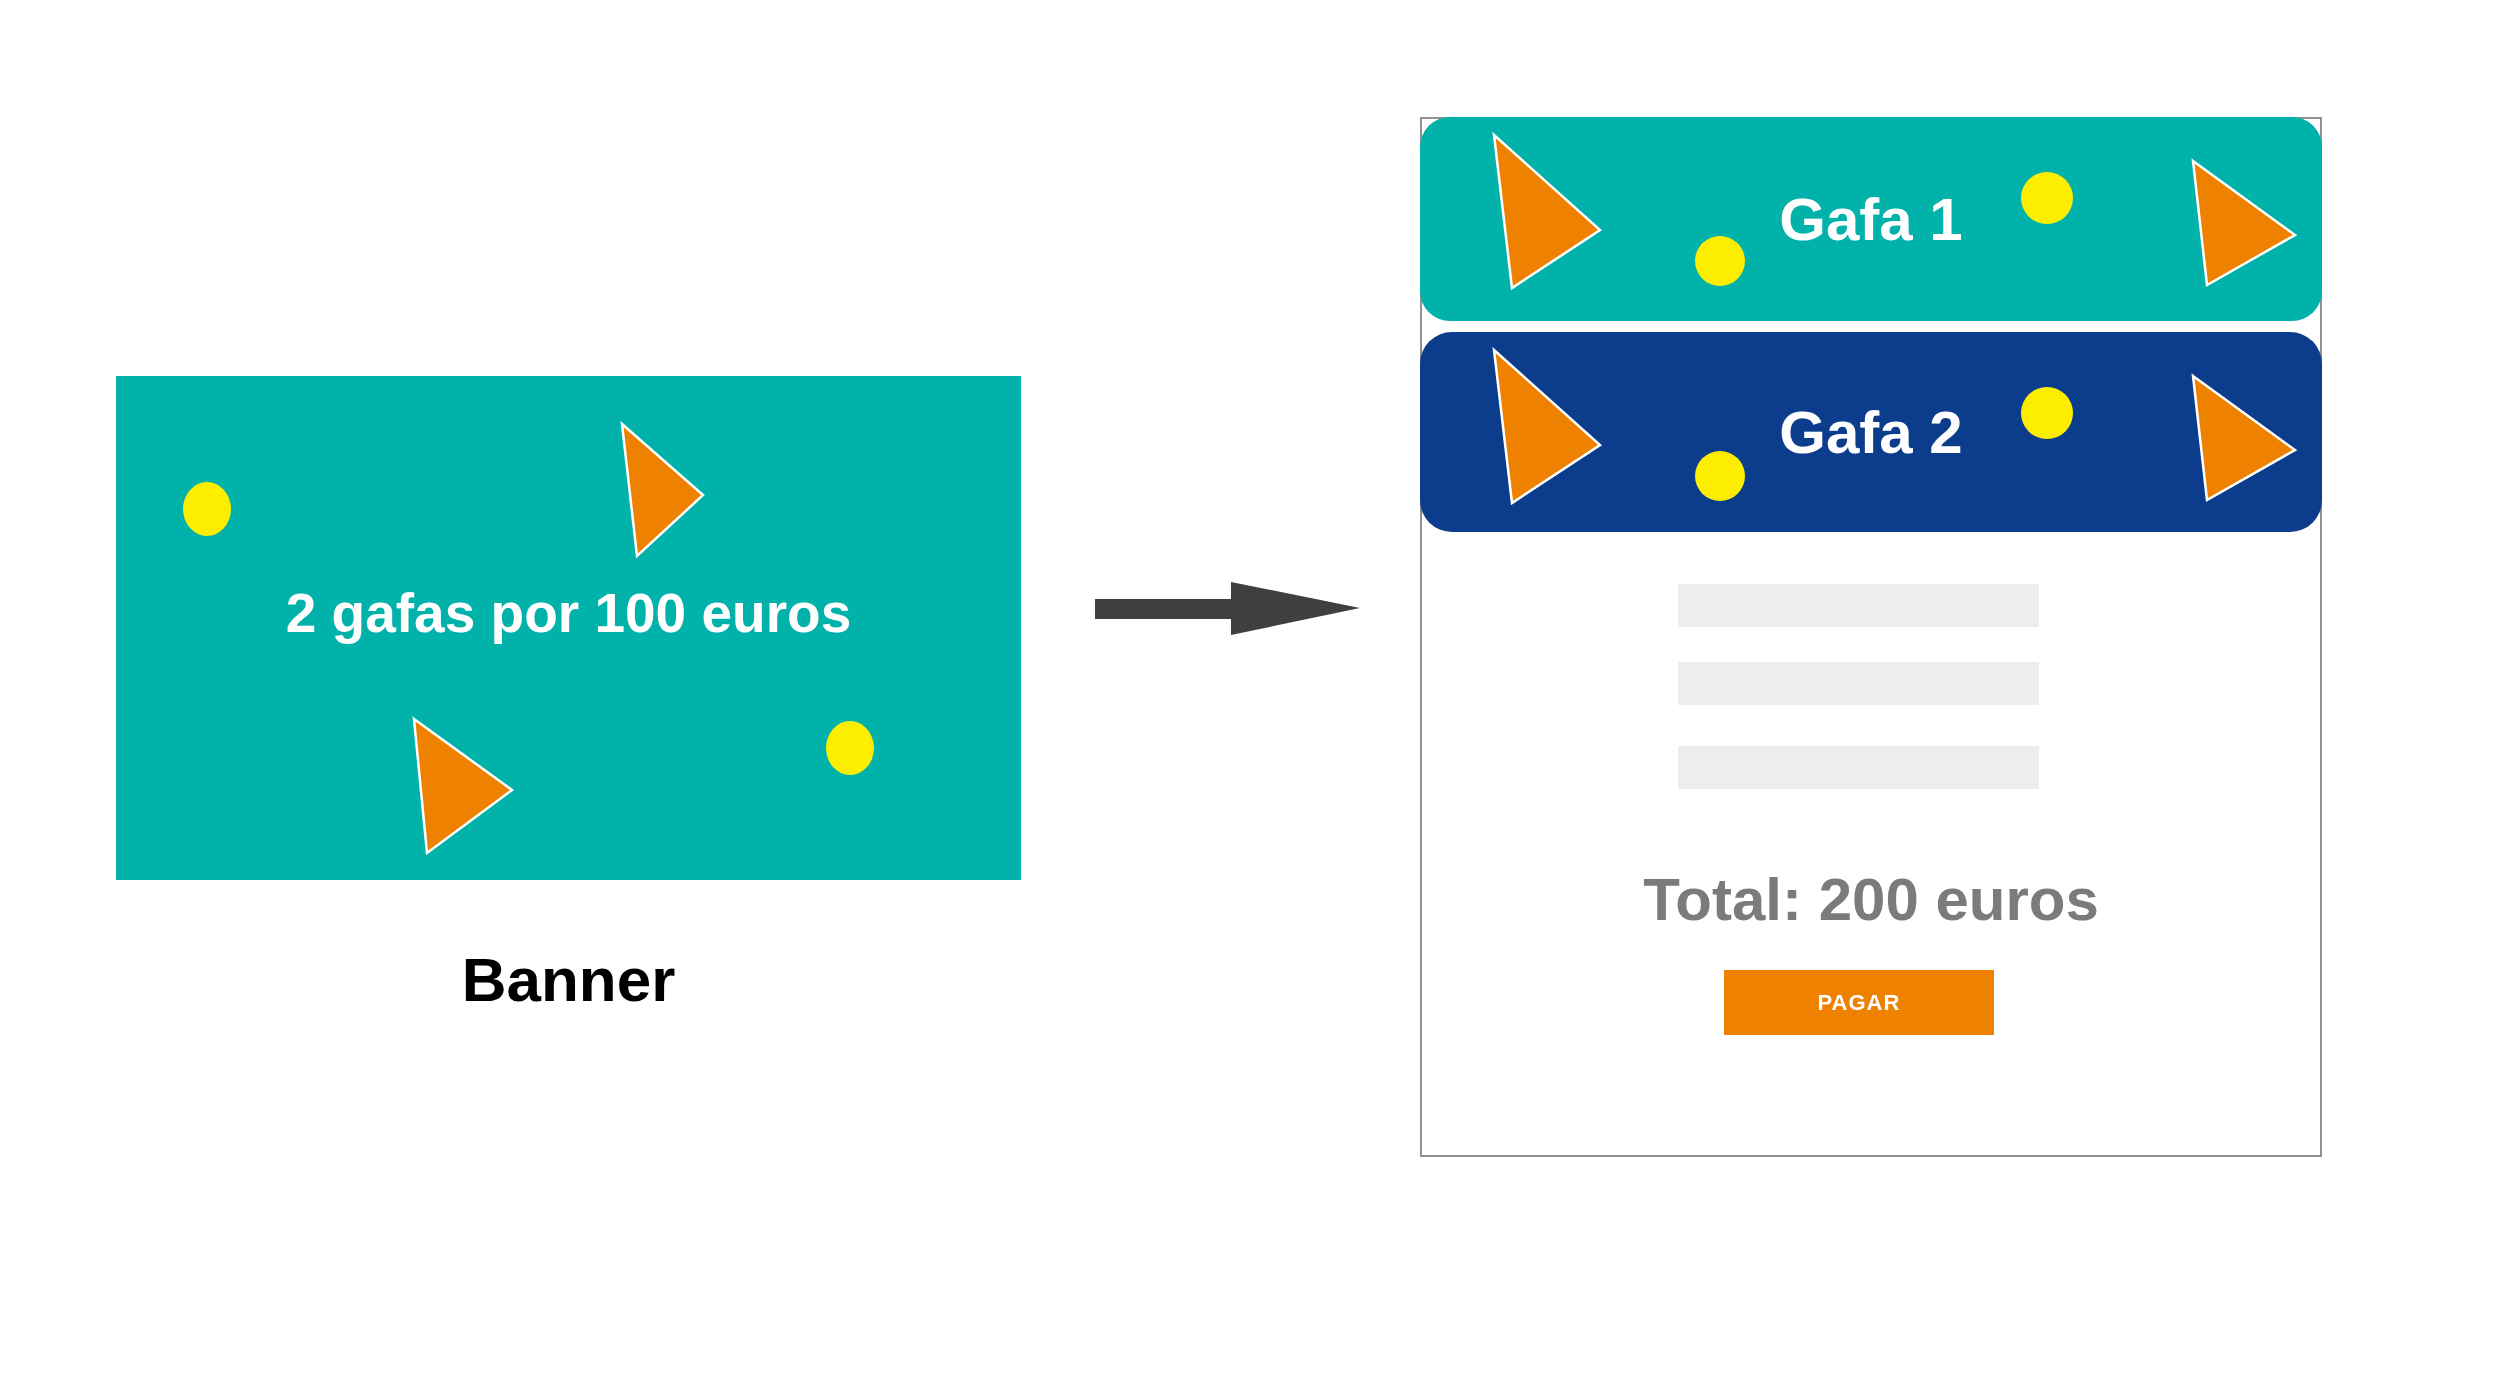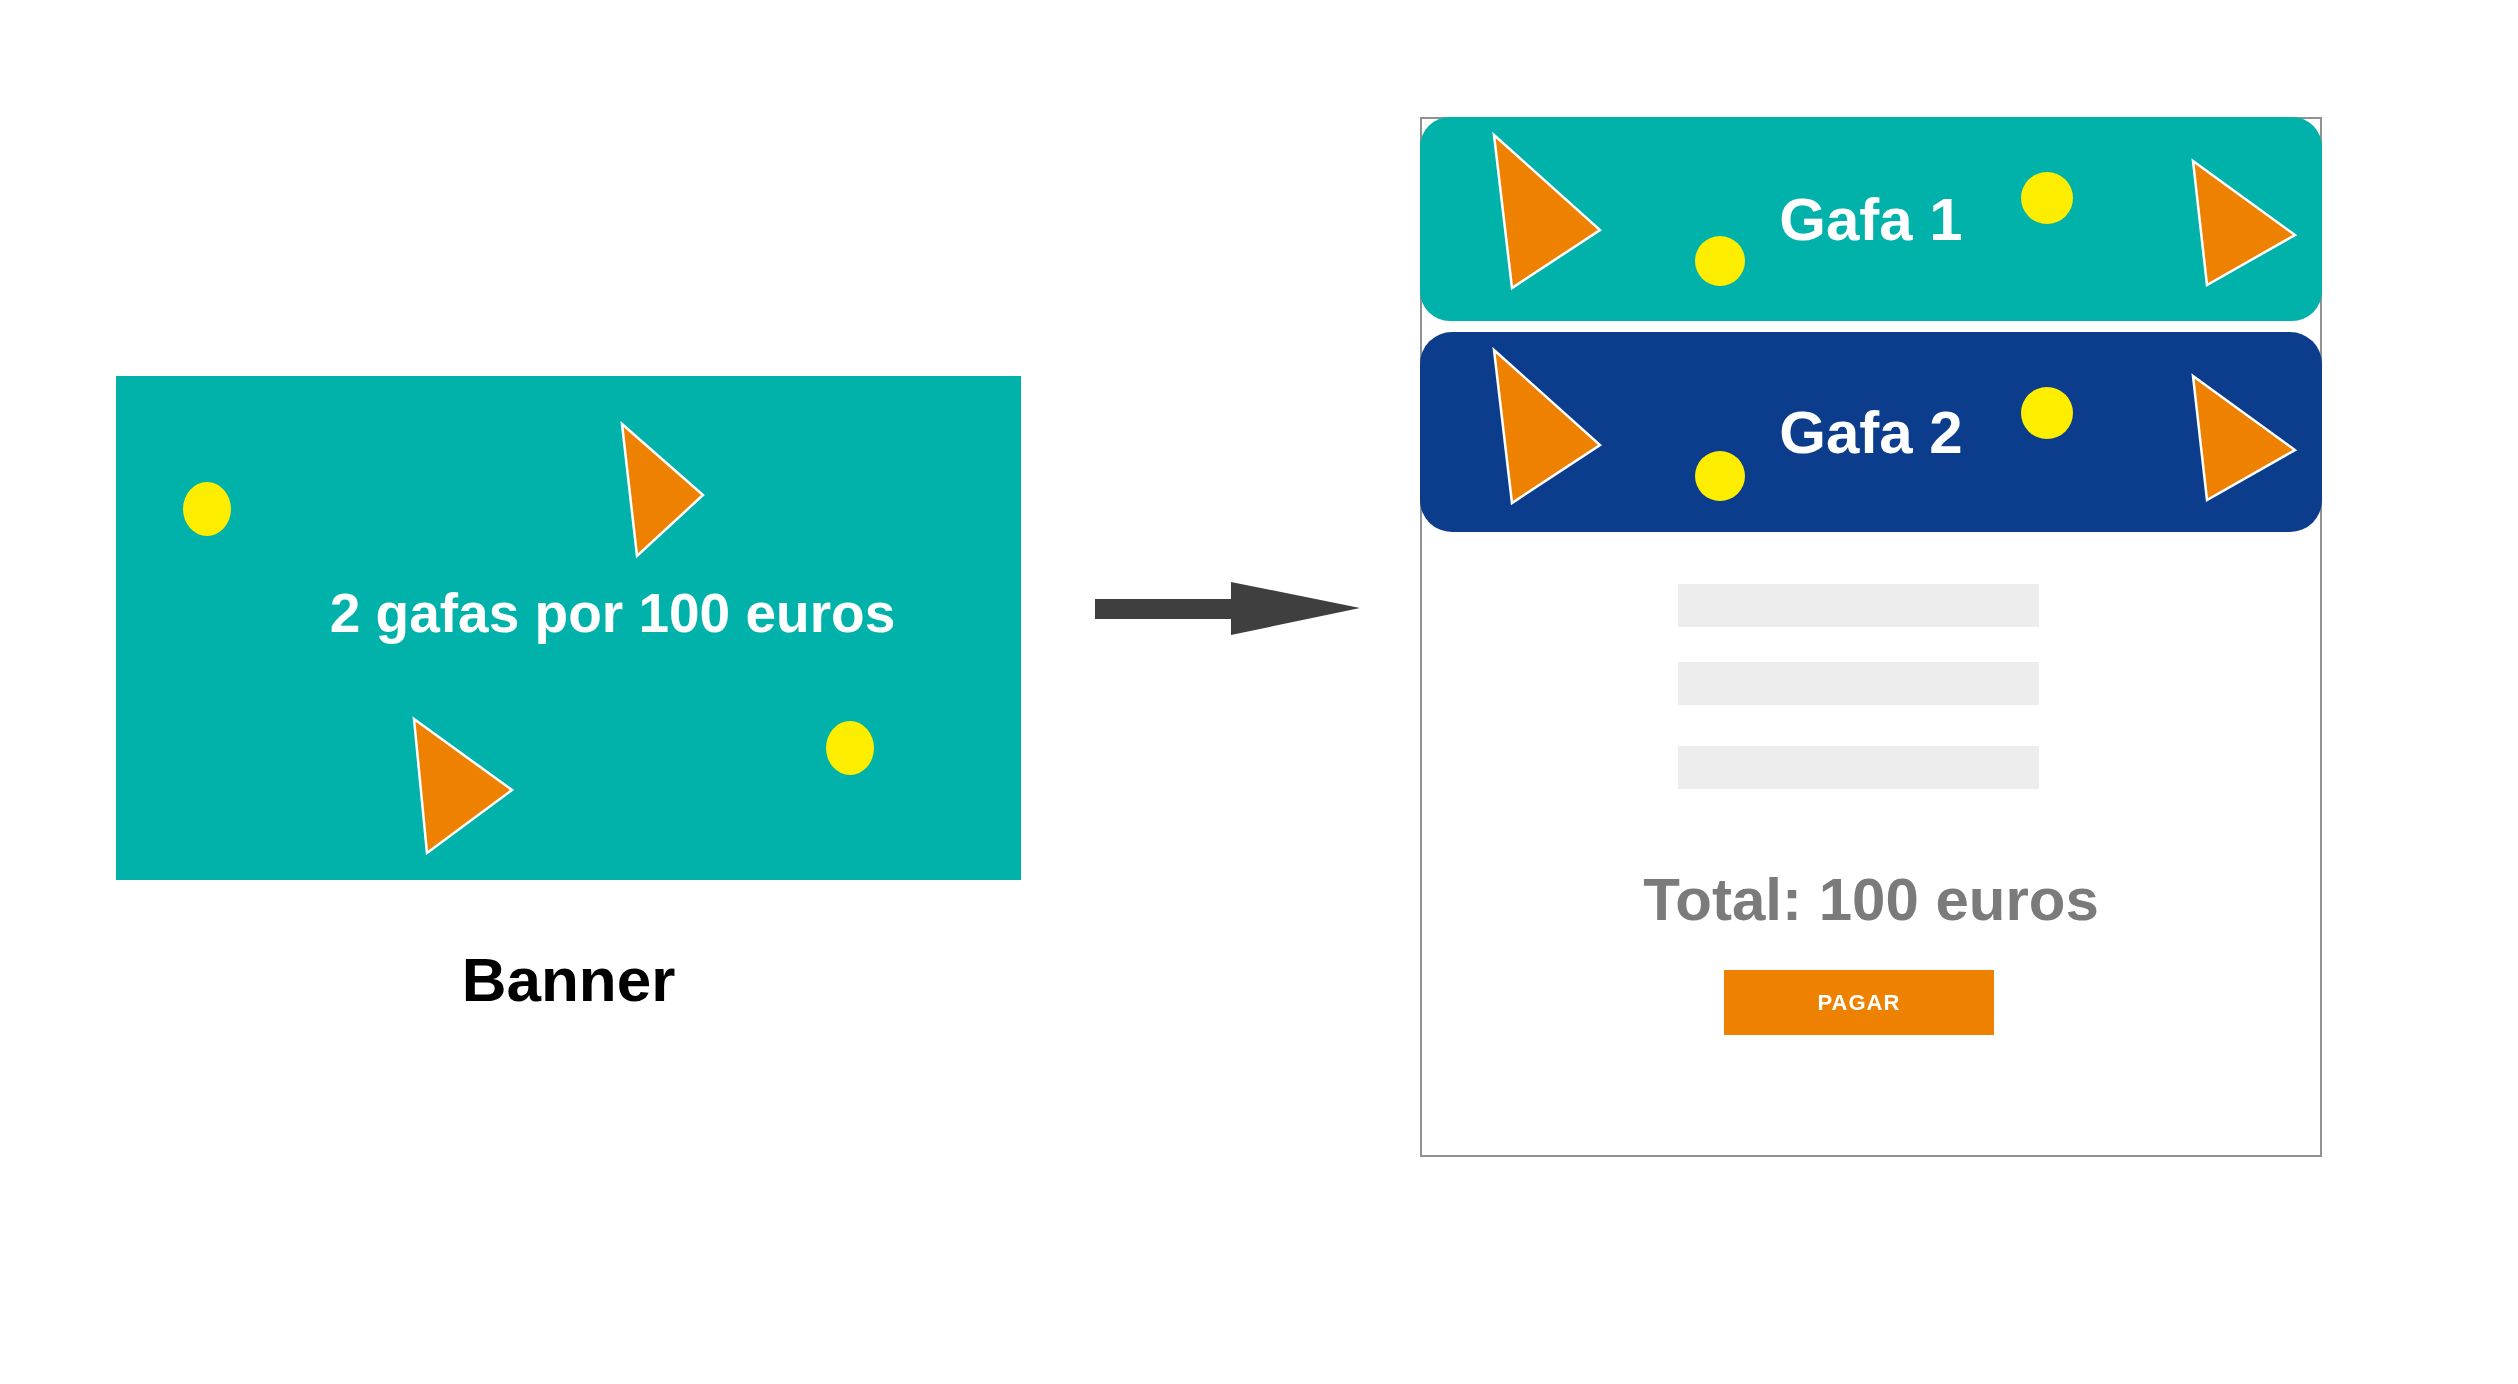--- a/index.html
+++ b/index.html
@@ -8,21 +8,21 @@
     font-family:"Liberation Sans","DejaVu Sans",sans-serif;
   }
   
   .banner{
     position:absolute;left:116px;top:376px;width:905px;height:504px;
     background:var(--teal);
   }
   .banner-svg{position:absolute;left:0;top:0;}
   .banner-text{
     position:absolute;left:0;top:208px;width:100%;text-align:center;
-    color:#fff;font-size:55px;line-height:58px;font-weight:bold;letter-spacing:0px;padding-left:44px;
+    color:#fff;font-size:55px;line-height:58px;font-weight:bold;letter-spacing:0px;
   }
   .caption{
     position:absolute;text-align:center;color:#000;
     font-size:62px;font-weight:bold;line-height:64px;
   }
   .caption.banner-caption{left:116px;top:948px;width:905px;}
   .caption.landing-caption{left:1420px;top:1226px;width:902px;}
   
   .arrow{position:absolute;left:1095px;top:553px;width:266px;height:89px;}
   .arrow polygon{fill:var(--arrow);}
@@ -97,19 +97,19 @@
         <circle class="dot" cx="300" cy="144" r="25"></circle>
         <circle class="dot" cx="627" cy="81" r="26"></circle>
       </svg>
       <div class="bar-label">Gafa 2</div>
     </div>
 
     <div class="placeholder ph-1"></div>
     <div class="placeholder ph-2"></div>
     <div class="placeholder ph-3"></div>
 
-    <div class="total-text">Total: 100 euros</div>
+    <div class="total-text">Total: 200 euros</div>
 
     <button class="pay-button">PAGAR</button>
   </div>
 
 
 </div>
 
 </body></html>

